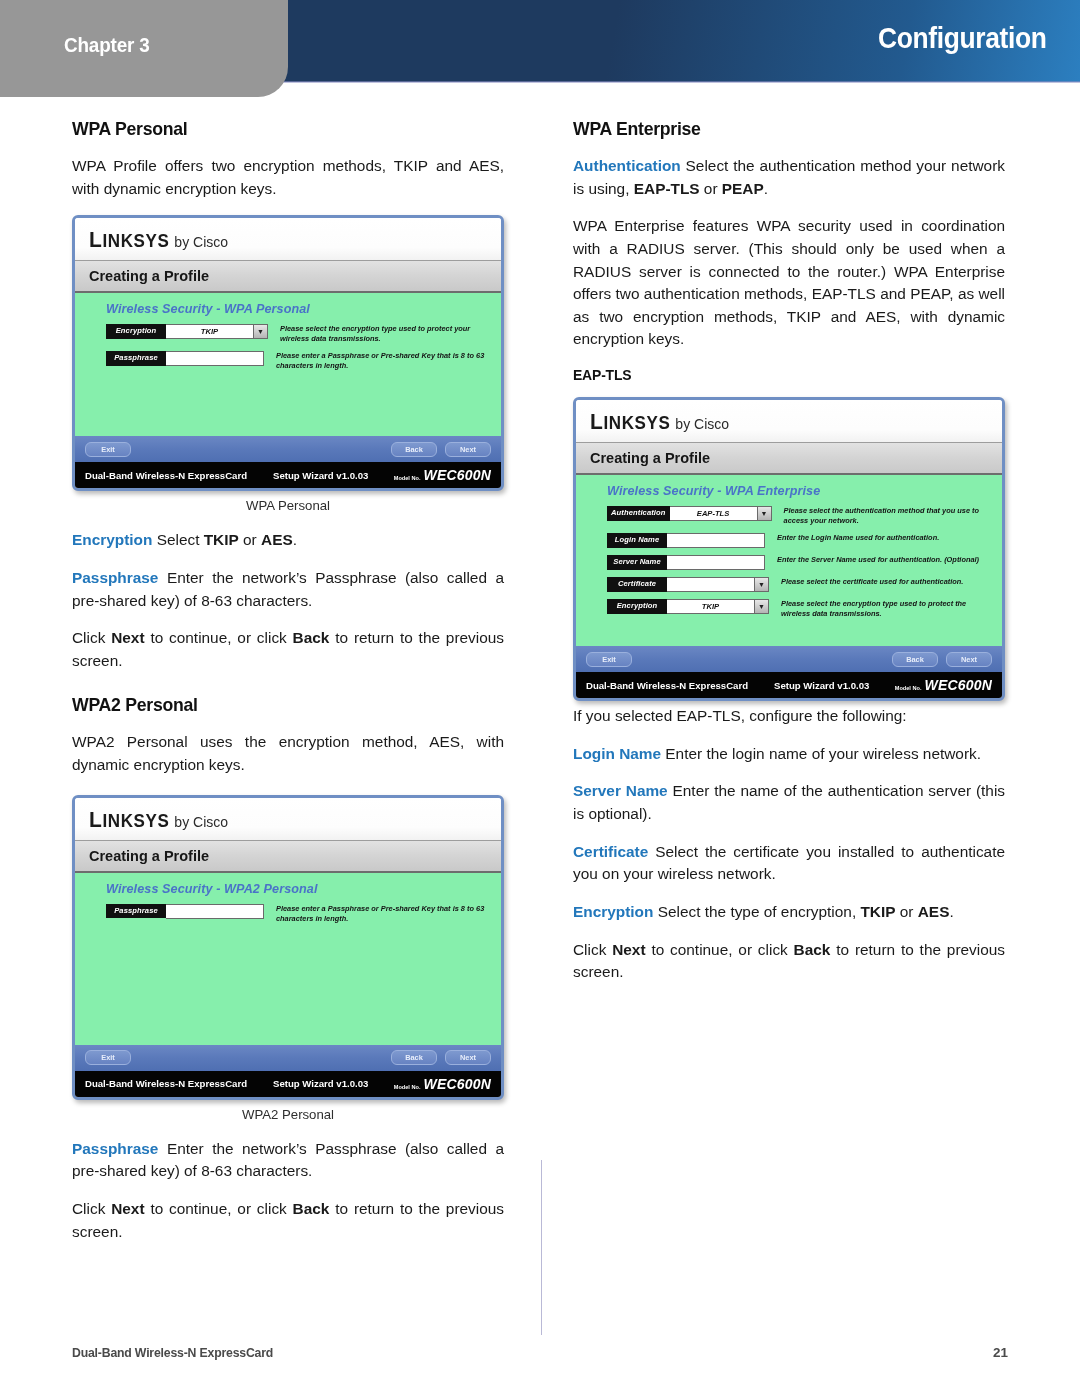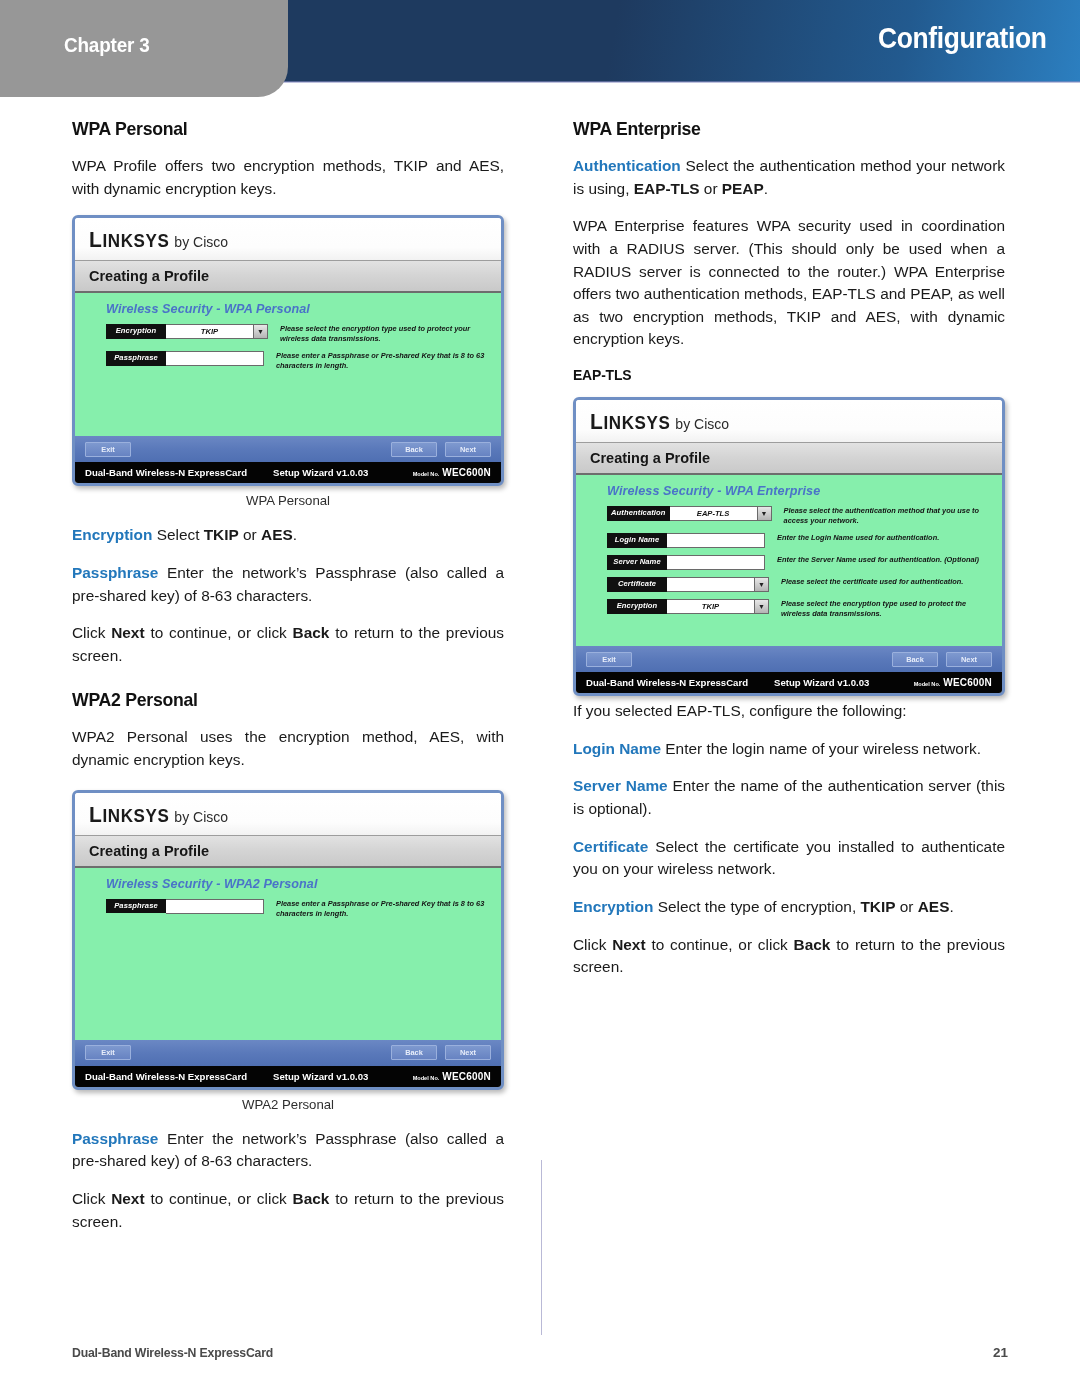--- a/index.html
+++ b/index.html
@@ -244,38 +244,38 @@
   }
   .nav-btn {
     background: linear-gradient(180deg,#7e99cf,#6783c2);
     border: 1px solid #9ab0dd;
     color: #e8eefb;
     font-size: 7.4px;
     font-weight: bold;
     text-align: center;
     padding: 2px 0;
     width: 44px;
-    border-radius: 1px;
+    border-radius: 6px;
   }
   .nav-spacer { flex: 1; }
   .nav-btn + .nav-btn { margin-left: 8px; }
   .shot-footer {
     background: #040404;
     color: #ffffff;
     display: flex;
     align-items: center;
     padding: 5px 10px;
     font-size: 9.6px;
     font-weight: bold;
   }
   .sf-left { }
   .sf-mid { margin-left: 26px; }
   .sf-right { margin-left: auto; display: flex; align-items: baseline; }
   .sf-modelno { font-size: 5.6px; margin-right: 3px; font-weight: bold; }
-  .sf-model { font-size: 10px; font-weight: bold; letter-spacing: .2px; }
+  .sf-model { font-size: 14px; font-weight: bold; letter-spacing: .2px; font-style: italic; }
 
   
   .page-footer {
     position: absolute;
     left: 72px;
     top: 1345px;
     width: 936px;
     display: flex;
     align-items: baseline;
   }

